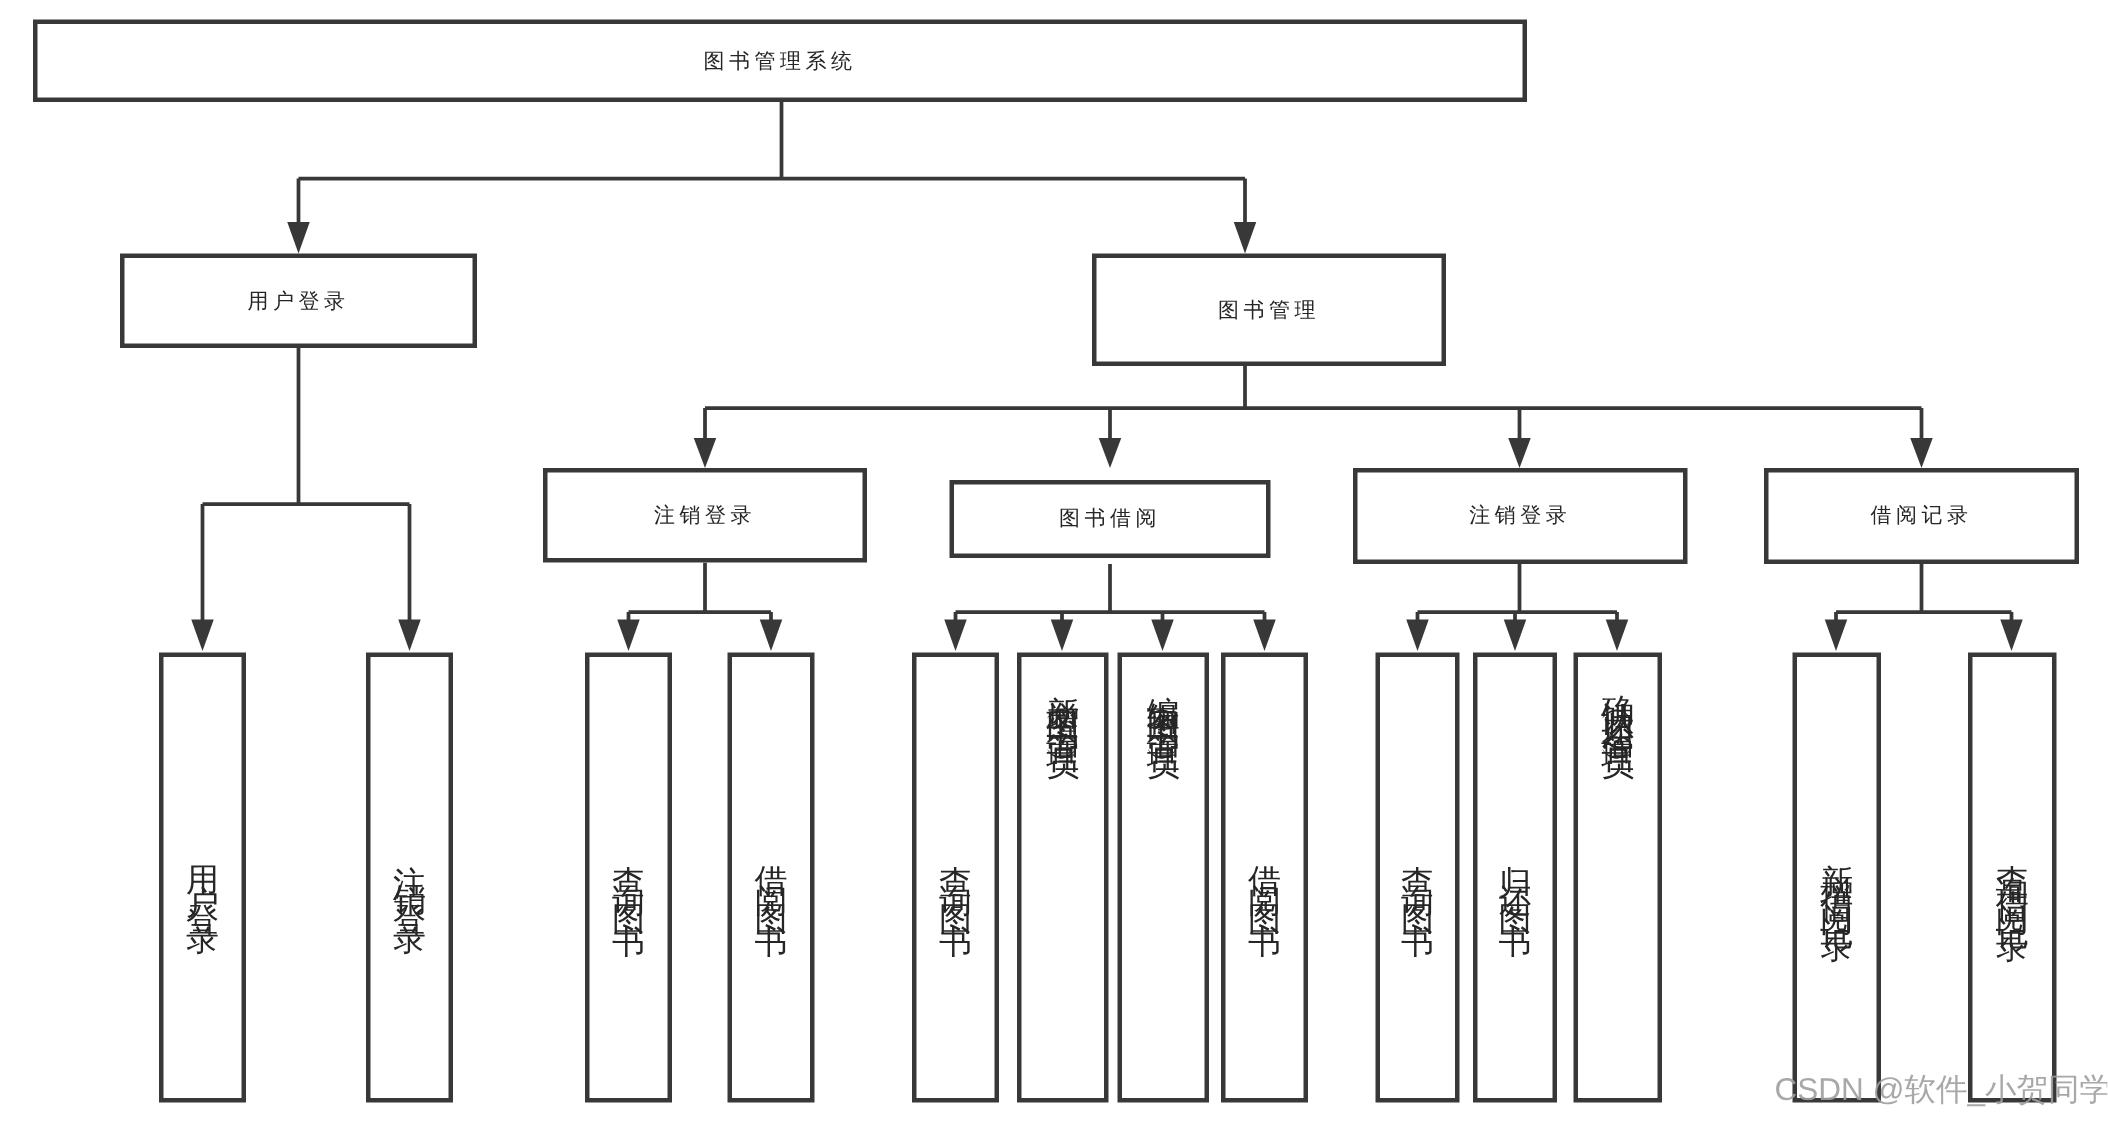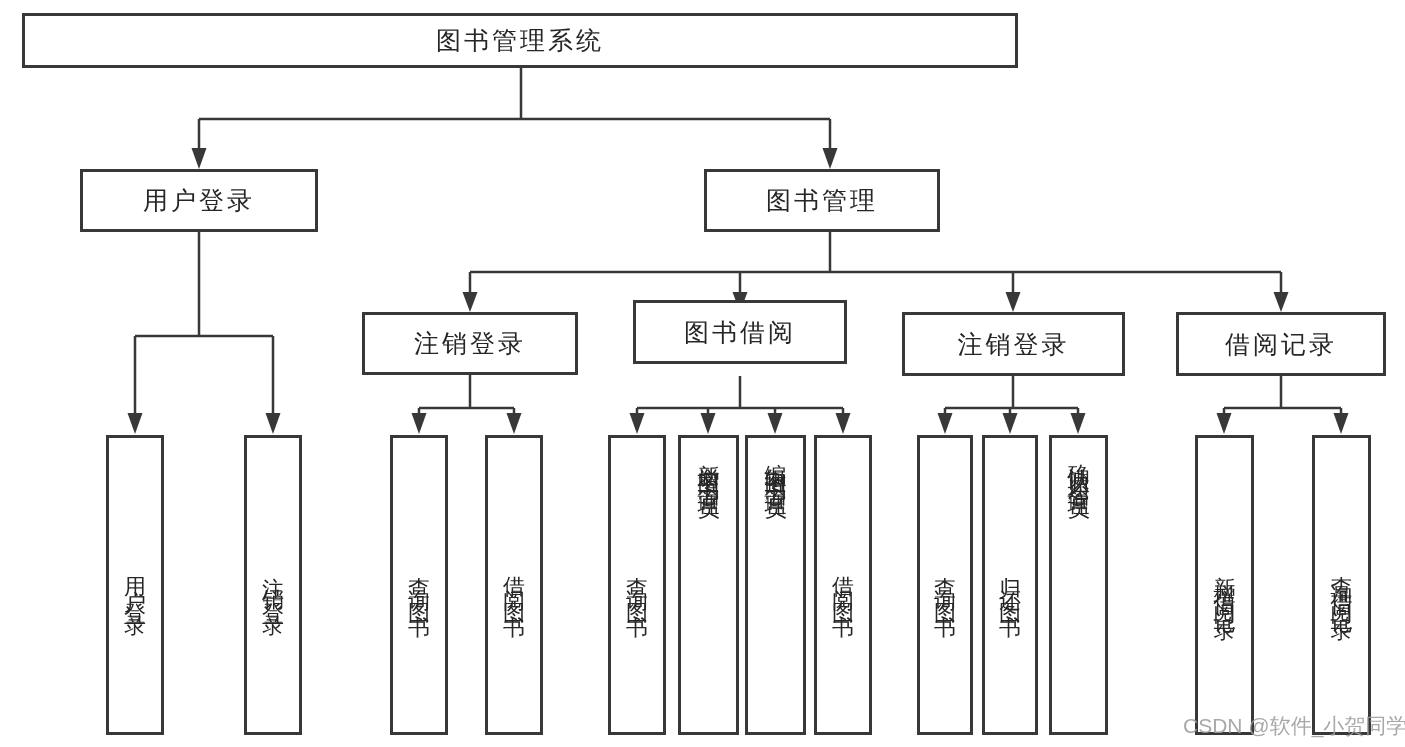--- a/index.html
+++ b/index.html
@@ -26,21 +26,21 @@
     box-sizing: border-box;
     background: #ffffff;
     border: 3px solid #383838;
     display: flex;
     align-items: center;
     justify-content: center;
     z-index: 2;
     color: #262626;
   }
   .node.header .hlabel {
-    font-size: 25px;
+    font-size: 14px;
     letter-spacing: 3px;
     white-space: nowrap;
     color: #262626;
   }
   .node.leaf .vlabel {
     writing-mode: vertical-rl;
     font-size: 22px;
     line-height: 1;
     color: #262626;
   }
@@ -101,28 +101,28 @@
     </g>
   </svg>
 
   <div class="node header" style="left:22px; top:13px; width:996px; height:55px">
     <span class="hlabel">图书管理系统</span>
   </div>
 
   <div class="node header" style="left:80px; top:169px; width:238px; height:63px">
     <span class="hlabel">用户登录</span>
   </div>
-  <div class="node header" style="left:704px; top:169px; width:236px; height:63px">
+  <div class="node header" style="left:728px; top:169px; width:236px; height:75px">
     <span class="hlabel">图书管理</span>
   </div>
 
   <div class="node header" style="left:362px; top:312px; width:216px; height:63px">
     <span class="hlabel">注销登录</span>
   </div>
-  <div class="node header" style="left:633px; top:300px; width:214px; height:64px">
+  <div class="node header" style="left:633px; top:320px; width:214px; height:52px">
     <span class="hlabel">图书借阅</span>
   </div>
   <div class="node header" style="left:902px; top:312px; width:223px; height:64px">
     <span class="hlabel">注销登录</span>
   </div>
   <div class="node header" style="left:1176px; top:312px; width:210px; height:64px">
     <span class="hlabel">借阅记录</span>
   </div>
 
   <div class="node leaf" style="left:106px; top:435px; width:58px; height:300px">

